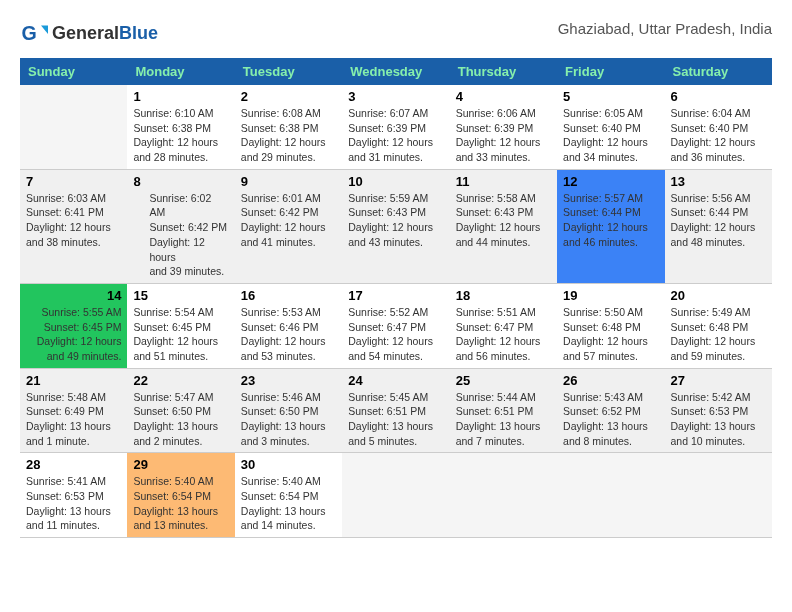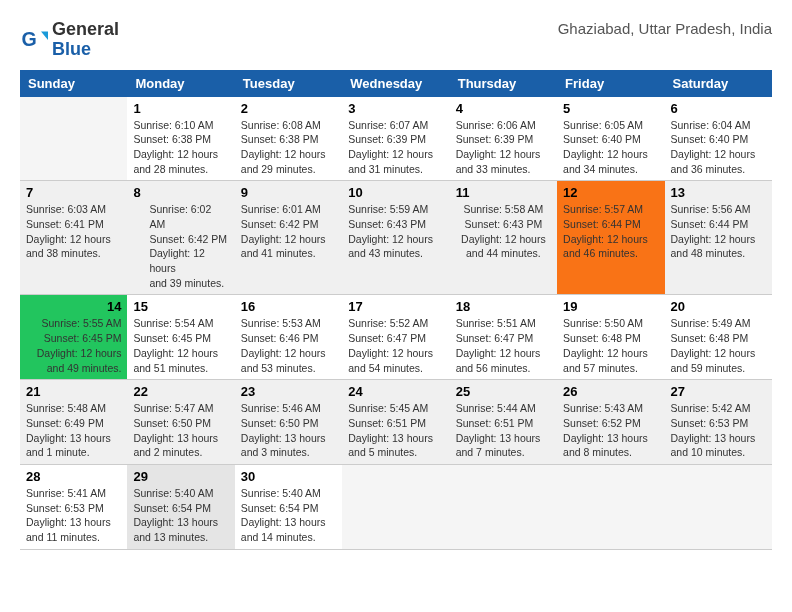--- a/index.html
+++ b/index.html
@@ -15,21 +15,21 @@
       justify-content: space-between;
       align-items: flex-start;
       margin-bottom: 10px;
     }
     .logo {
       display: flex;
       align-items: center;
     }
     .logo-text {
       display: flex;
-      flex-direction: column;
+      flex-direction: row;
       font-weight: bold;
       font-size: 18px;
       line-height: 1.1;
     }
     .logo-general { color: #333; }
     .logo-blue { color: #1a5fa8; }
     .logo-icon {
       width: 28px;
       height: 28px;
       margin-right: 4px;
@@ -46,21 +46,21 @@
       font-size: 15px;
       color: #555;
     }
     table {
       width: 100%;
       border-collapse: collapse;
       font-size: 11px;
     }
     thead tr th {
       background: #1a5fa8;
-      color: #ffffff;
+      color: #86efac;
       padding: 6px 8px;
       text-align: left;
       font-size: 13px;
       font-weight: bold;
     }
     tbody tr {
       border-bottom: 1px solid #ccc;
     }
     tbody tr:nth-child(odd) {
       background: #fff;
@@ -187,26 +187,26 @@
         </td>
         <td style="background: rgb(240, 240, 240); margin-left: 25px;">
           <span class="day-number">10</span>
           <div class="day-info" style="white-space: pre-line;">Sunrise: 5:59 AM
 Sunset: 6:43 PM
 Daylight: 12 hours
 and 43 minutes.</div>
         </td>
         <td style="background: rgb(240, 240, 240);">
           <span class="day-number">11</span>
-          <div class="day-info" style="white-space: pre-line; text-align: center;">Sunrise: 5:58 AM
+          <div class="day-info" style="white-space: pre-line;">Sunrise: 5:58 AM
 Sunset: 6:43 PM
 Daylight: 12 hours
 and 44 minutes.</div>
         </td>
-        <td style="background: #f97316;">
+        <td style="background: #3b82f6;">
           <span class="day-number">12</span>
           <div class="day-info" style="white-space: pre-line;">Sunrise: 5:57 AM
 Sunset: 6:44 PM
 Daylight: 12 hours
 and 46 minutes.</div>
         </td>
         <td style="background: rgb(240, 240, 240);">
           <span class="day-number">13</span>
           <div class="day-info" style="white-space: pre-line;">Sunrise: 5:56 AM
 Sunset: 6:44 PM
@@ -317,21 +317,21 @@
         </td>
       </tr>
       <tr style="background: rgb(255, 255, 255);">
         <td style="background: rgb(255, 255, 255);">
           <span class="day-number">28</span>
           <div class="day-info" style="white-space: pre-line;">Sunrise: 5:41 AM
 Sunset: 6:53 PM
 Daylight: 13 hours
 and 11 minutes.</div>
         </td>
-        <td style="background: #e5e5e5;">
+        <td style="background: #fdba74;">
           <span class="day-number">29</span>
           <div class="day-info" style="white-space: pre-line;">Sunrise: 5:40 AM
 Sunset: 6:54 PM
 Daylight: 13 hours
 and 13 minutes.</div>
         </td>
         <td style="background: rgb(255, 255, 255);">
           <span class="day-number">30</span>
           <div class="day-info" style="white-space: pre-line;">Sunrise: 5:40 AM
 Sunset: 6:54 PM

